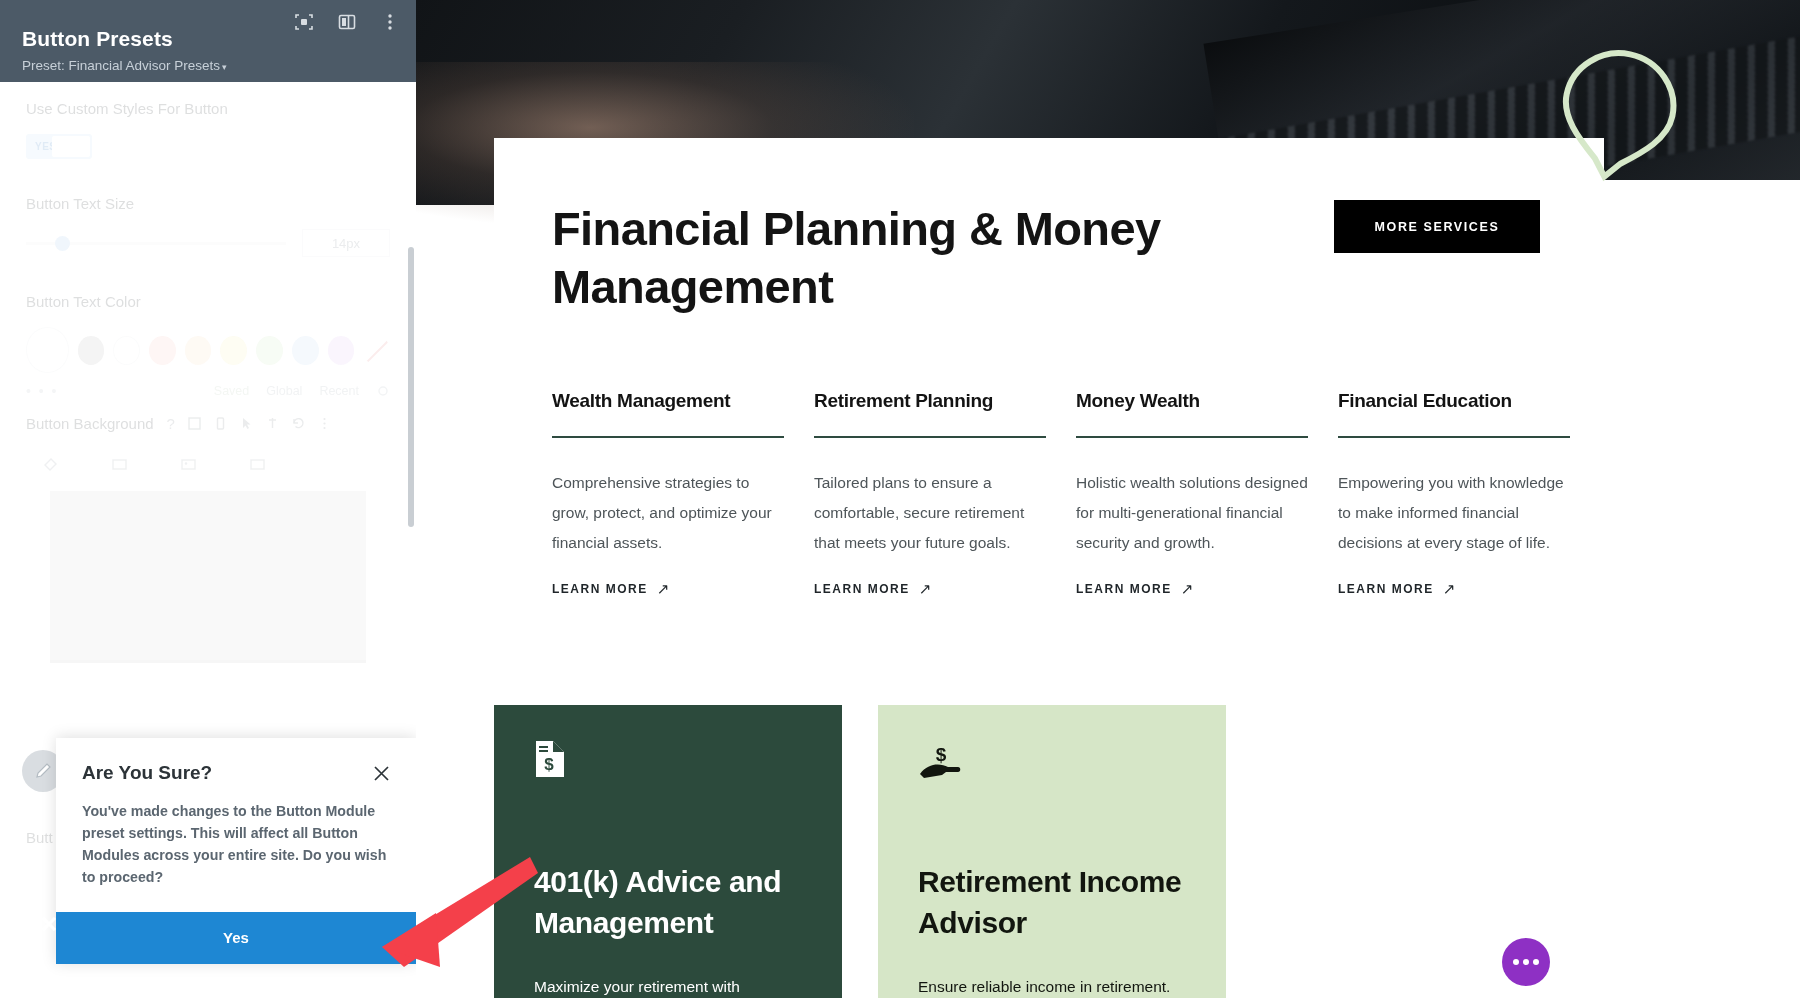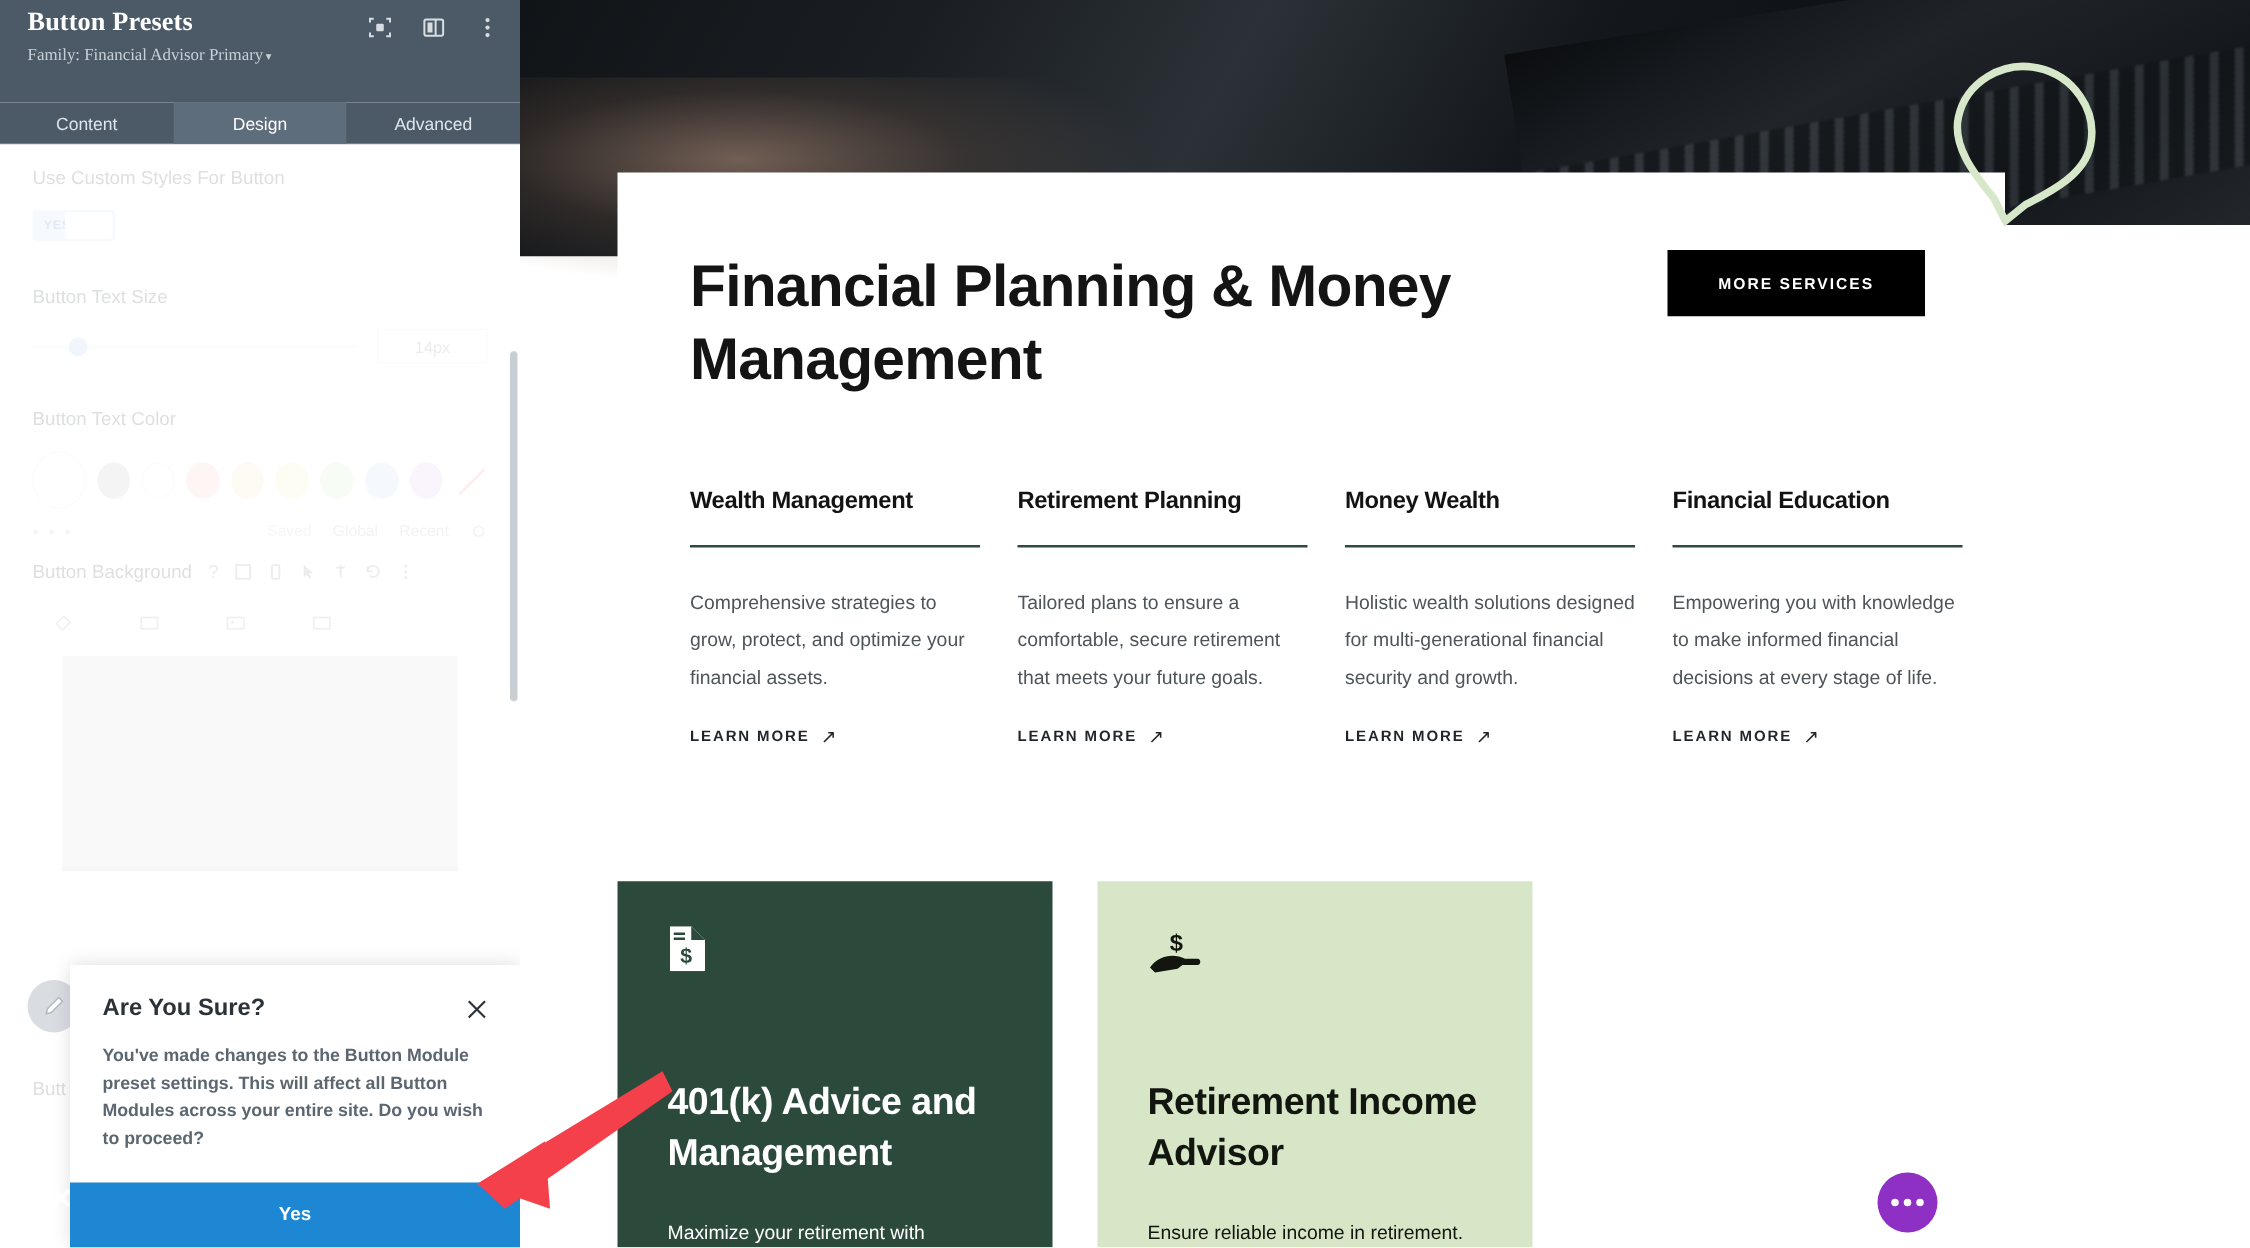--- a/index.html
+++ b/index.html
@@ -15,23 +15,22 @@
   .panel {
     position: absolute; left: 0; top: 0;
     width: 416px; height: 998px;
     background: #ffffff;
     z-index: 40;
     overflow: hidden;
   }
   .panel-header {
     background: #4c5a67;
     height: 82px;
-    padding: 2px 18px 0 22px;
+    padding: 24px 18px 0 22px;
     position: relative;
-    font-family: Liberation Serif, serif;
   }
   .panel-title {
     color: #ffffff;
     font-size: 21px;
     font-weight: bold;
     letter-spacing: 0.1px;
     line-height: 30px;
   }
   .panel-subtitle {
     color: #c7d0d8;
@@ -325,21 +324,21 @@
       <span></span>
       <span></span>
     </div>
   </div>
 
   <div class="panel">
 
     <div class="panel-header">
       <div class="panel-title">Button Presets</div>
       <div class="panel-subtitle">
-        <span>Family: Financial Advisor Primary</span><span class="caret">▾</span>
+        <span>Preset: Financial Advisor Presets</span><span class="caret">▾</span>
       </div>
       <div class="header-icons">
         <span class="hdr-ico">
           <svg viewBox="0 0 20 20" width="20" height="20" fill="none" stroke="#e4e9ed" stroke-width="1.6">
             <path d="M2 6 V3 H5 M15 3 h3 v3 M18 14 v3 h-3 M5 17 H2 v-3"></path>
             <rect x="7" y="7" width="6" height="6" rx="1" fill="#e4e9ed" stroke="none"></rect>
           </svg>
         </span>
         <span class="hdr-ico">
           <svg viewBox="0 0 20 20" width="20" height="20" fill="none" stroke="#e4e9ed" stroke-width="1.6">
@@ -351,25 +350,20 @@
         <span class="hdr-ico">
           <svg viewBox="0 0 20 20" width="20" height="20" fill="#e4e9ed">
             <circle cx="10" cy="4" r="1.7"></circle>
               <circle cx="10" cy="10" r="1.7"></circle>
               <circle cx="10" cy="16" r="1.7"></circle>
           </svg>
         </span>
       </div>
     </div>
 
-    <div class="panel-tabs">
-      <div class="panel-tab">Content</div>
-      <div class="panel-tab active">Design</div>
-      <div class="panel-tab">Advanced</div>
-    </div>
 
     <div class="panel-body">
 
       <div class="faded">
         <div class="settings-inner">
 
 
           <div class="field-label">Use Custom Styles For Button</div>
           <div class="toggle">
             <span class="yes">YES</span>

